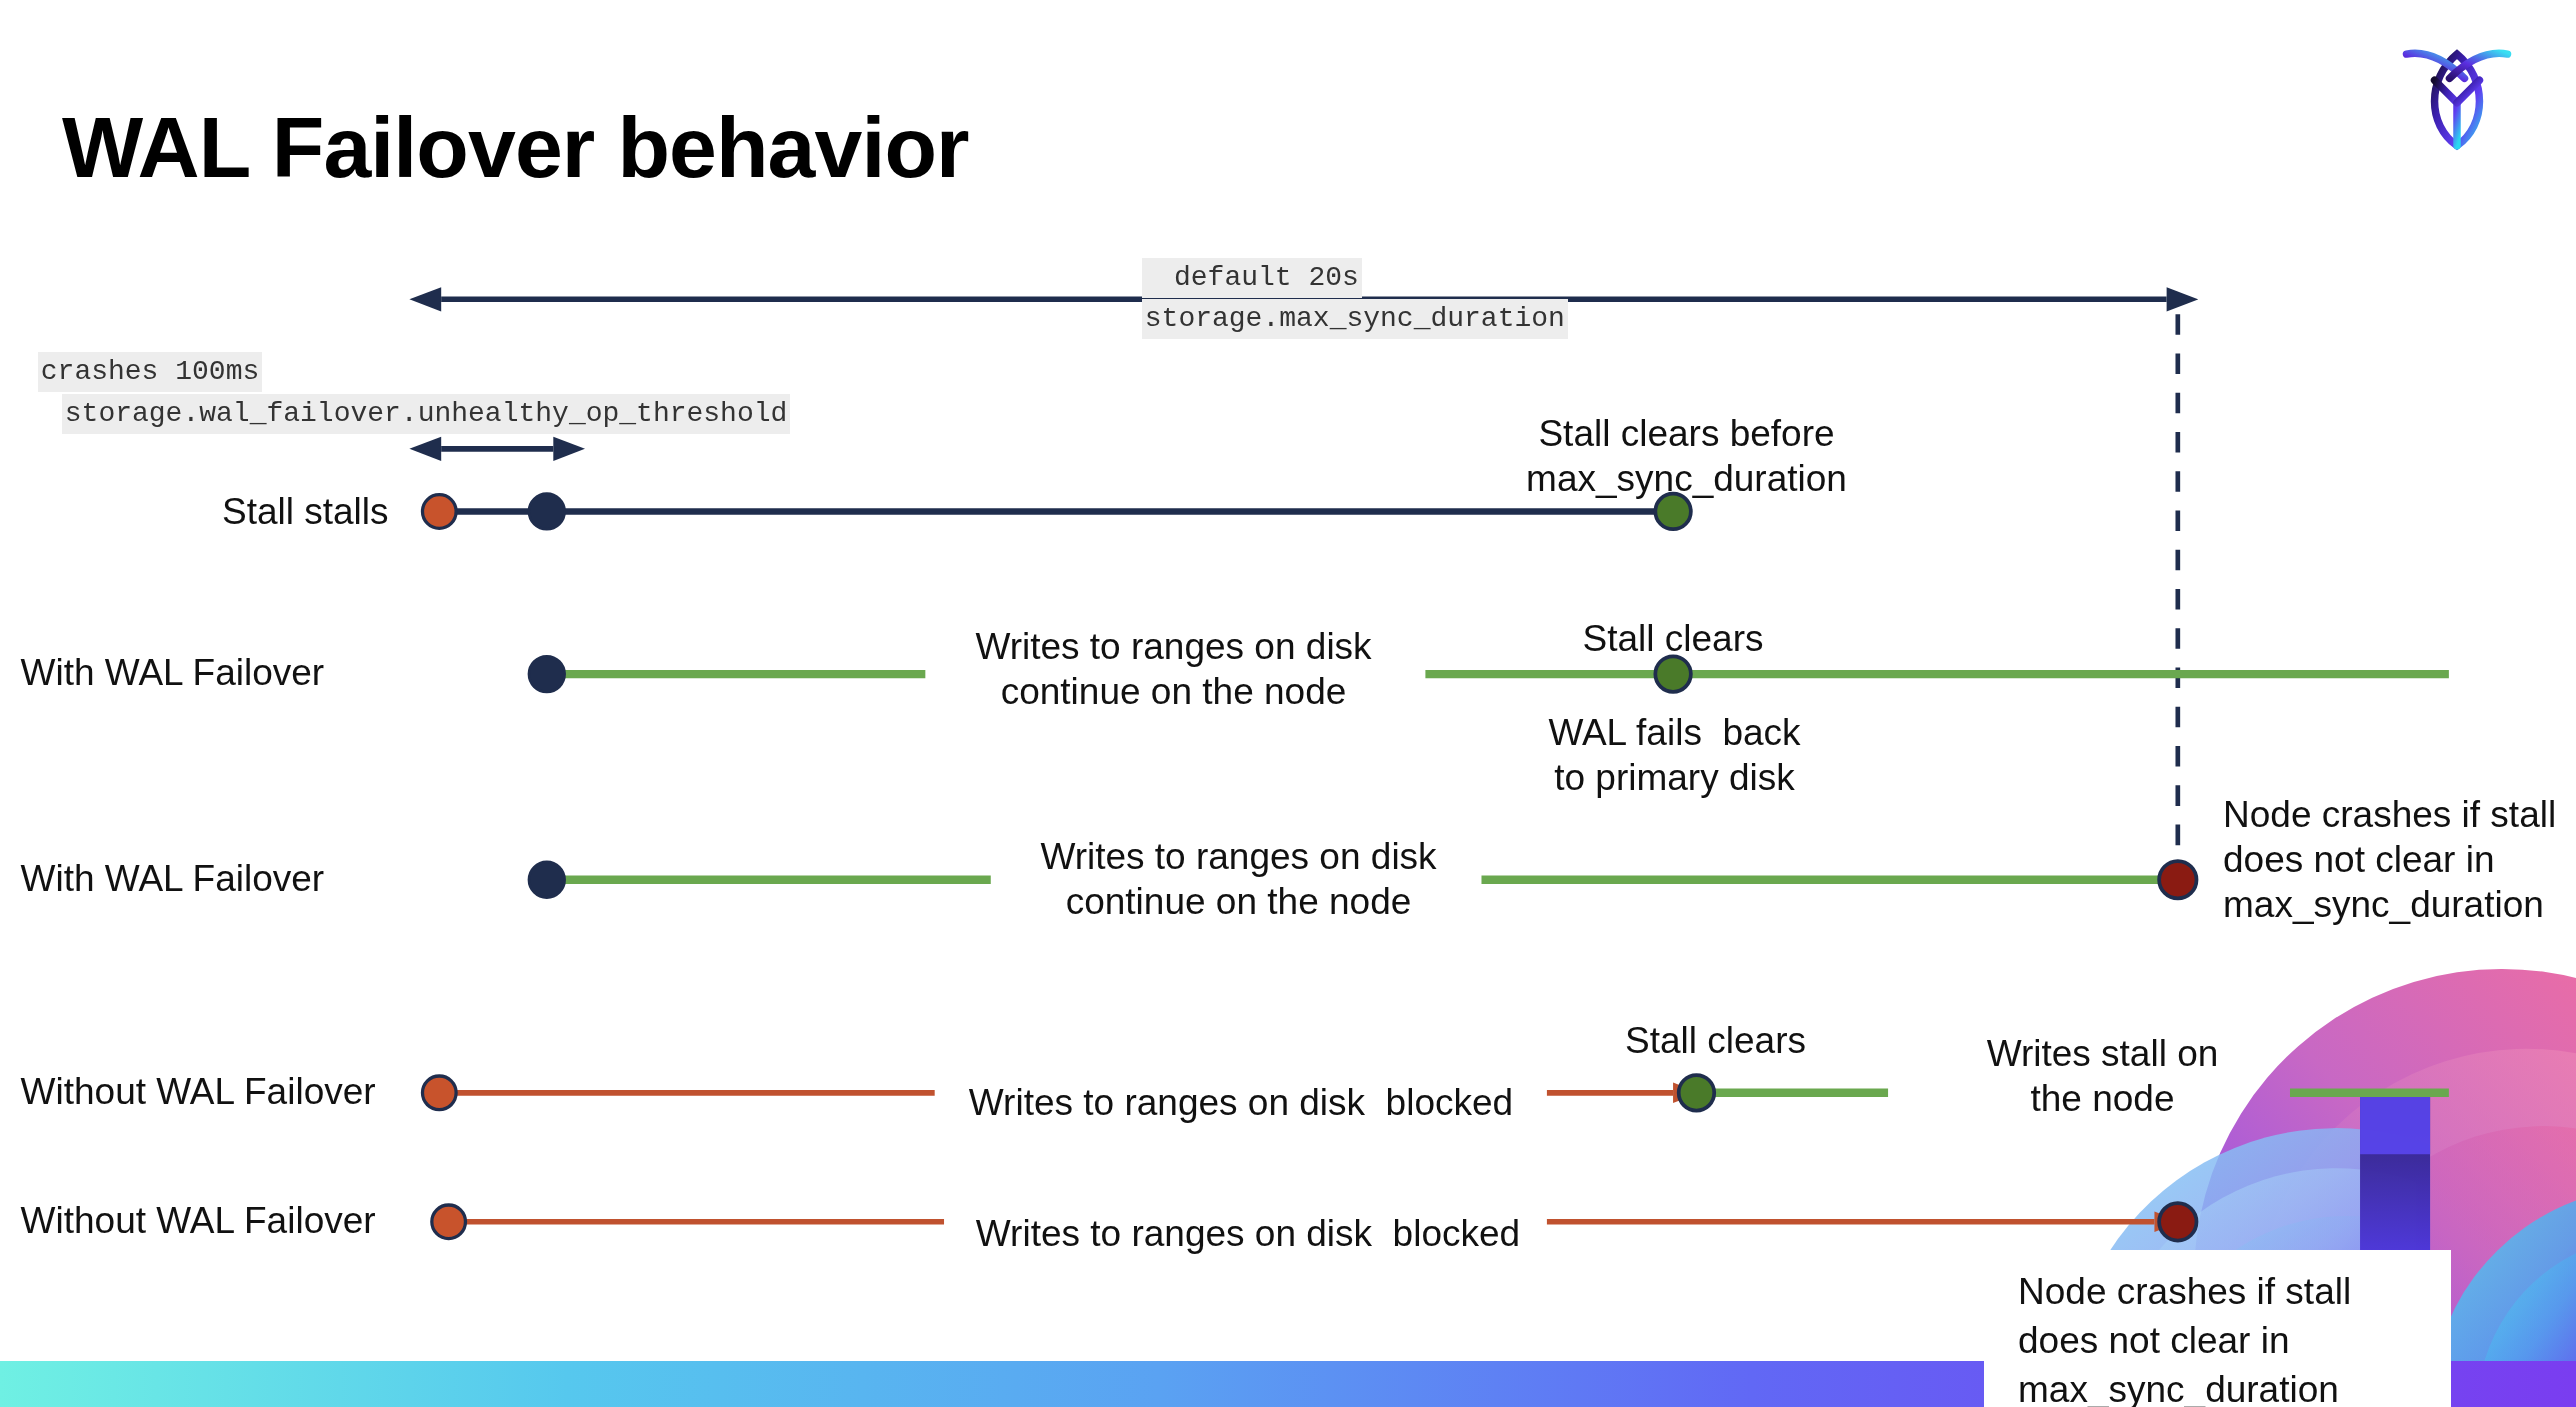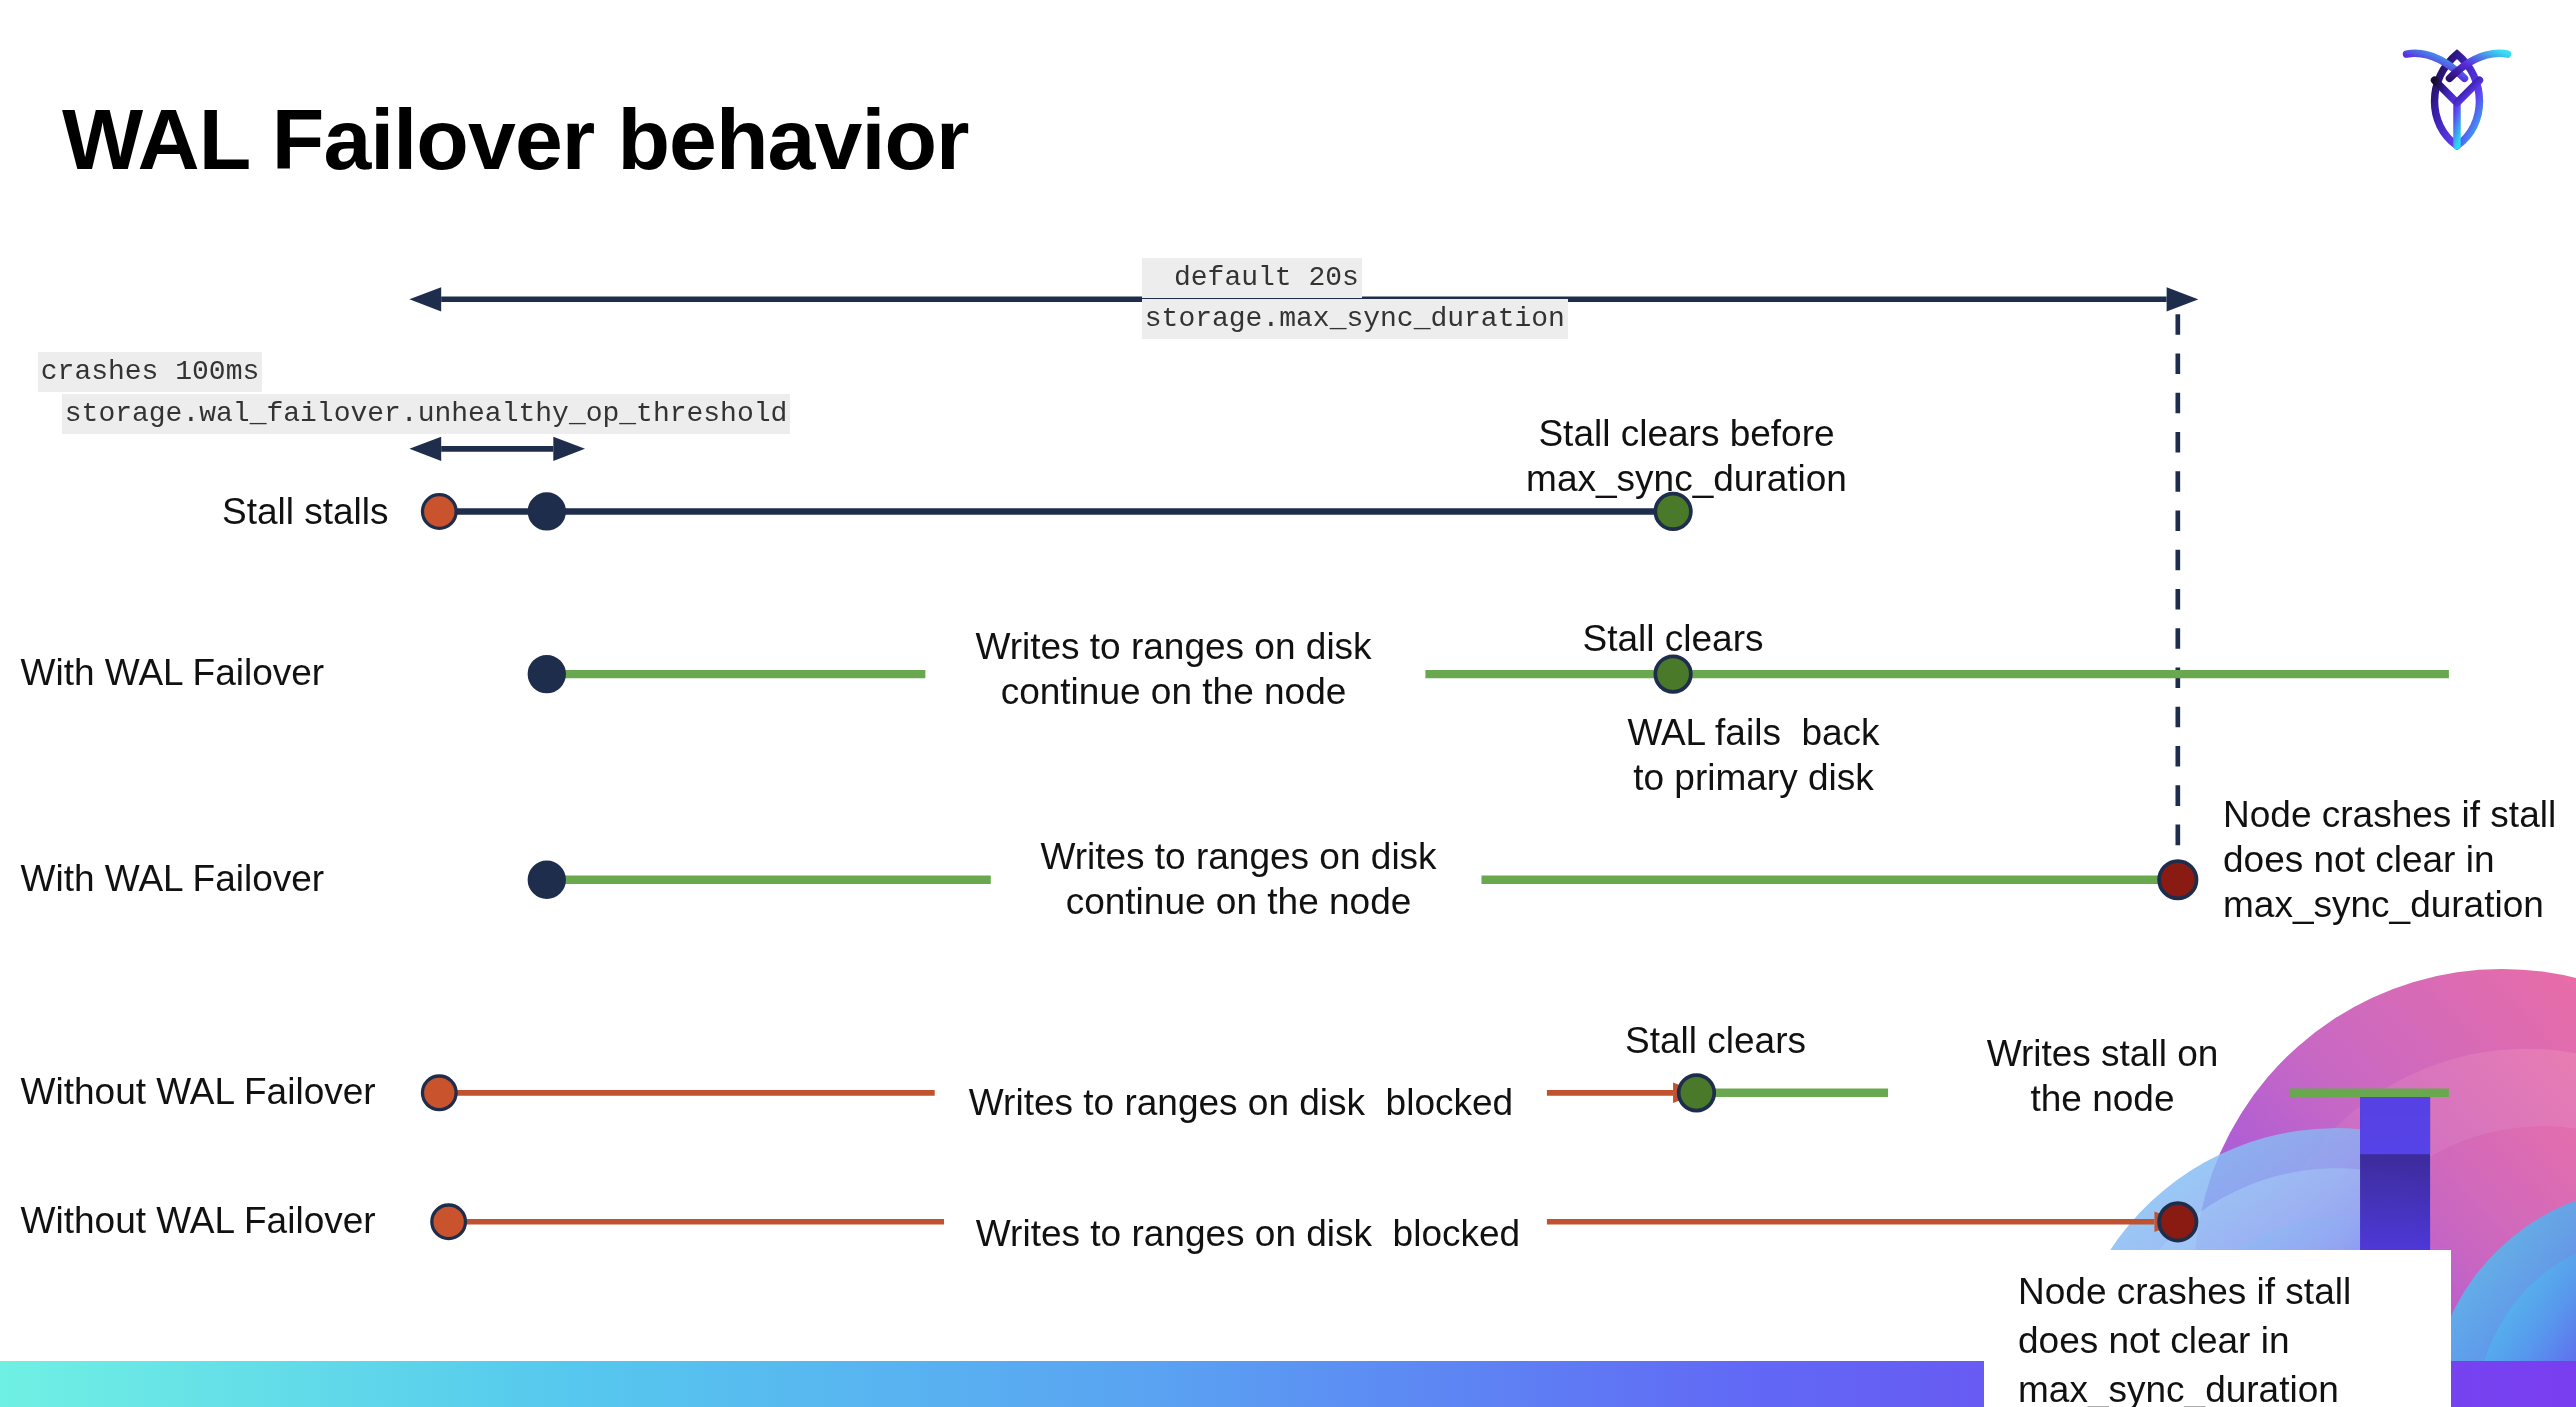--- a/index.html
+++ b/index.html
@@ -8,21 +8,21 @@
     width:2576px;height:1408px;
     background:#ffffff;
     font-family:"Liberation Sans", sans-serif;
     overflow:hidden;
     position:relative;
   }
   #slide{position:absolute;left:0;top:0;width:2576px;height:1408px;overflow:hidden;background:#fff;}
 
   
   #title{
-    position:absolute;left:62px;top:36px;
+    position:absolute;left:62px;top:44px;
     font-size:86px;font-weight:bold;color:#000;
     letter-spacing:-0.9px;line-height:1.05;
     white-space:nowrap;
   }
 
   
   #logo{position:absolute;left:2382px;top:26px;width:150px;height:131px;}
 
   
   #fan{position:absolute;left:1991px;top:916px;width:598px;height:495px;overflow:hidden;pointer-events:none;}
@@ -246,21 +246,21 @@
   <div class="rowname" style="left:20.6px;top:858px;">With WAL Failover</div>
   <div class="rowname" style="left:20.6px;top:1071px;">Without WAL Failover</div>
   <div class="rowname" style="left:20.6px;top:1200px;">Without WAL Failover</div>
 
   <div class="lbl ctr" style="left:1490px;top:404px;width:393px;">Stall clears before
 max_sync_duration</div>
 
   <div class="lbl ctr" style="left:935px;top:617px;width:477px;">Writes to ranges on disk
 continue on the node</div>
   <div class="lbl ctr" style="left:1514px;top:609px;width:318px;">Stall clears</div>
-  <div class="lbl ctr" style="left:1586px;top:703px;width:335px;">WAL fails  back
+  <div class="lbl ctr" style="left:1507px;top:703px;width:335px;">WAL fails  back
 to primary disk</div>
 
   <div class="lbl ctr" style="left:1000px;top:827px;width:477px;">Writes to ranges on disk
 continue on the node</div>
   <div class="lbl left" style="left:2223px;top:792px;width:355px;">Node crashes if stall
 does not clear in
 max_sync_duration</div>
 
   <div class="lbl ctr" style="left:942px;top:1073px;width:598px;">Writes to ranges on disk  blocked</div>
   <div class="lbl ctr" style="left:1566px;top:1011px;width:299px;">Stall clears</div>

